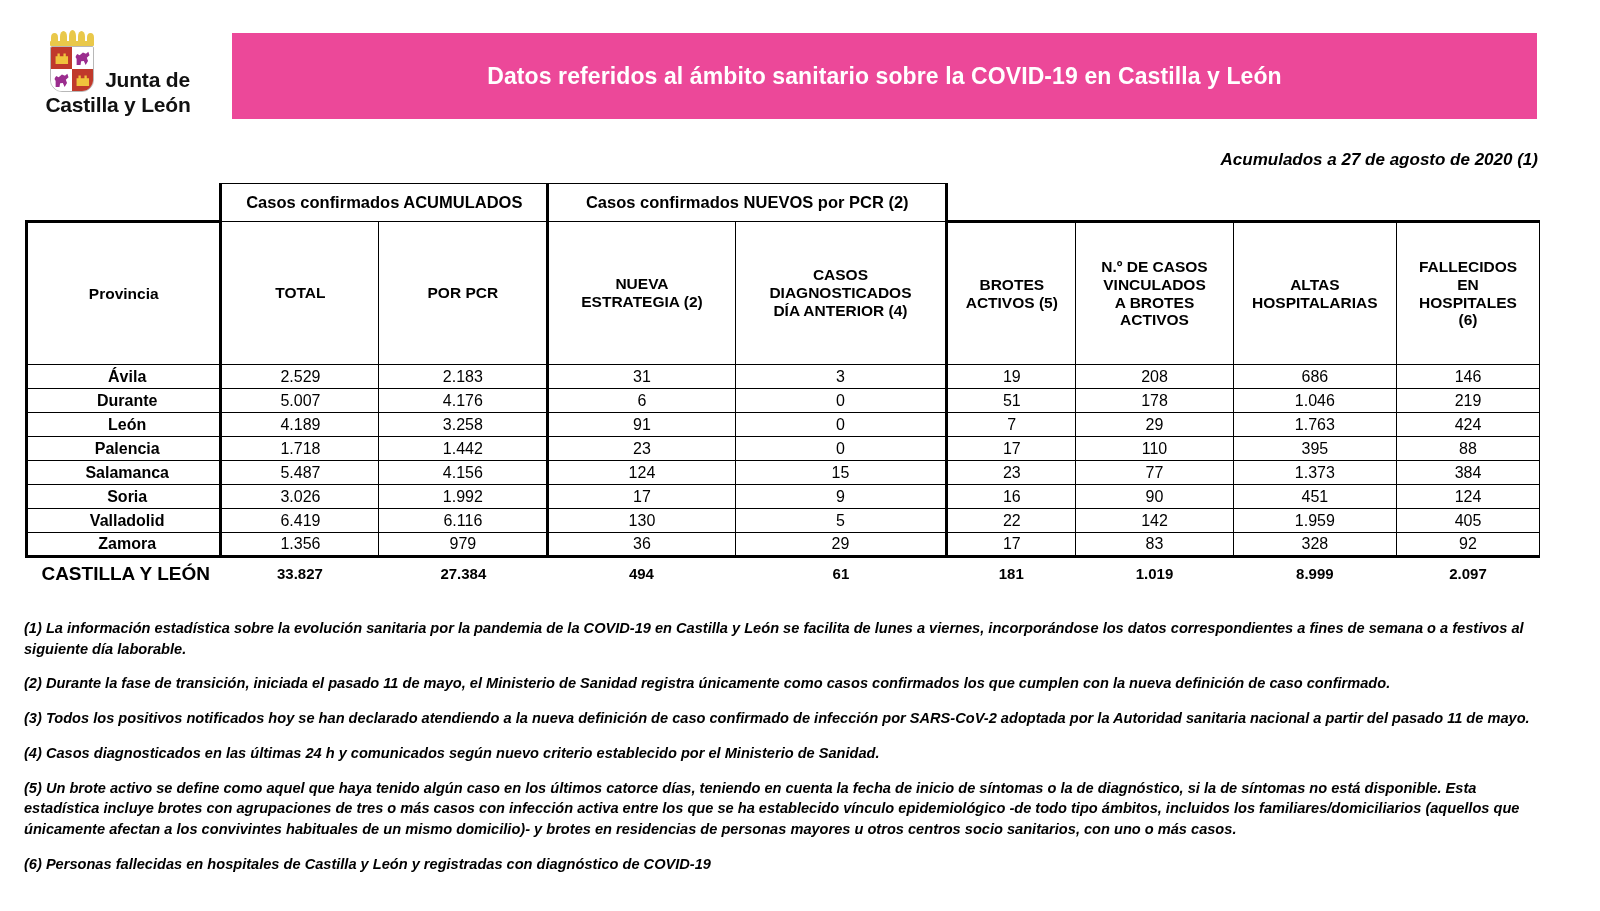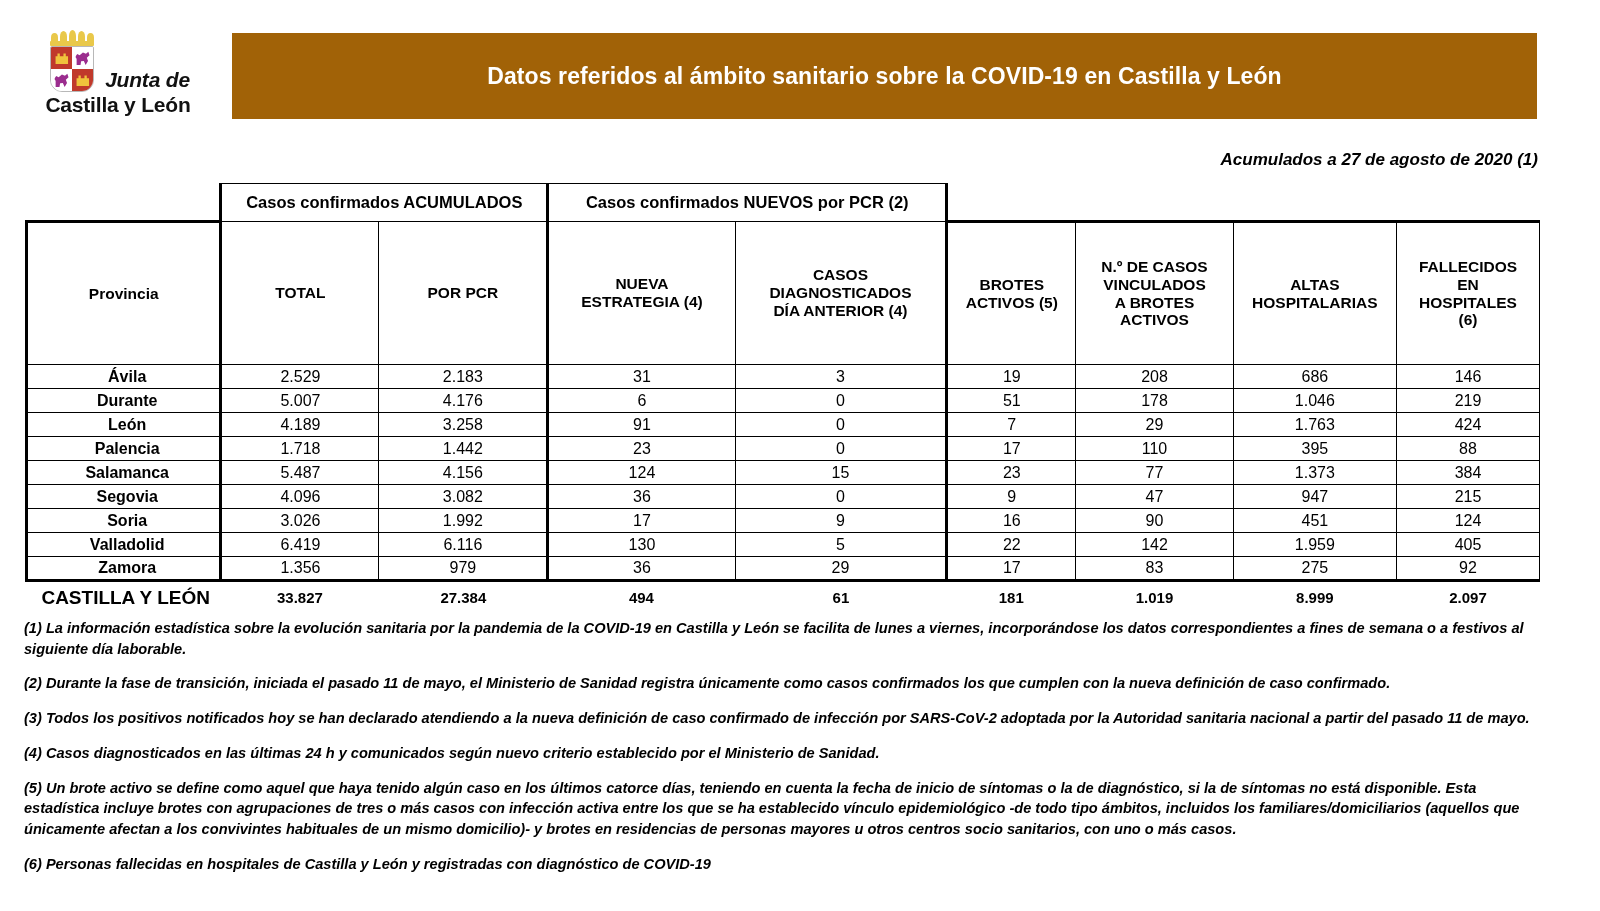--- a/index.html
+++ b/index.html
@@ -98,35 +98,34 @@
     clip-path: polygon(10% 100%,10% 55%,0% 42%,14% 22%,30% 30%,52% 10%,
                        72% 20%,88% 6%,96% 30%,78% 48%,86% 72%,70% 100%,
                        58% 72%,40% 74%,36% 100%);
   }
   .brand-text {
     font-size: 21px;
     font-weight: 600;
     line-height: 1.12;
     color: #111111;
     letter-spacing: -0.2px;
-    font-style: italic;
   }
   .brand-line2 {
     font-size: 21px;
     font-weight: 600;
     color: #111111;
     margin-top: 1px;
     letter-spacing: -0.2px;
   }
 
   .title-banner {
     position: absolute;
     left: 232px; top: 33px;
     width: 1305px; height: 86px;
-    background: #a16207;
+    background: #ec4899;
     display: flex;
     align-items: center;
     justify-content: center;
   }
   .title-banner span {
     color: #ffffff;
     font-size: 23px;
     font-weight: bold;
     letter-spacing: 0.1px;
   }
@@ -280,21 +279,21 @@
           <div>Provincia</div>
         </th>
         <th class="sub-head sep-left" style="width:163px">
           <div>TOTAL</div>
         </th>
         <th class="sub-head" style="width:175px">
           <div>POR PCR</div>
         </th>
         <th class="sub-head sep-left" style="width:192px">
           <div>NUEVA</div>
-          <div>ESTRATEGIA (4)</div>
+          <div>ESTRATEGIA (2)</div>
         </th>
         <th class="sub-head sep-right" style="width:215px">
           <div>CASOS</div>
           <div>DIAGNOSTICADOS</div>
           <div>DÍA ANTERIOR (4)</div>
         </th>
         <th class="tall-head thicktop" style="width:132px">
           <div>BROTES</div>
           <div>ACTIVOS (5)</div>
         </th>
@@ -366,31 +365,20 @@
           <td class="num sep-left">5.487</td>
           <td class="num">4.156</td>
           <td class="num sep-left">124</td>
           <td class="num sep-right">15</td>
           <td class="num">23</td>
           <td class="num">77</td>
           <td class="num">1.373</td>
           <td class="num">384</td>
         </tr>
         <tr>
-          <td class="prov sep-left">Segovia</td>
-          <td class="num sep-left">4.096</td>
-          <td class="num">3.082</td>
-          <td class="num sep-left">36</td>
-          <td class="num sep-right">0</td>
-          <td class="num">9</td>
-          <td class="num">47</td>
-          <td class="num">947</td>
-          <td class="num">215</td>
-        </tr>
-        <tr>
           <td class="prov sep-left">Soria</td>
           <td class="num sep-left">3.026</td>
           <td class="num">1.992</td>
           <td class="num sep-left">17</td>
           <td class="num sep-right">9</td>
           <td class="num">16</td>
           <td class="num">90</td>
           <td class="num">451</td>
           <td class="num">124</td>
         </tr>
@@ -406,21 +394,21 @@
           <td class="num">405</td>
         </tr>
         <tr>
           <td class="prov sep-left">Zamora</td>
           <td class="num sep-left">1.356</td>
           <td class="num">979</td>
           <td class="num sep-left">36</td>
           <td class="num sep-right">29</td>
           <td class="num">17</td>
           <td class="num">83</td>
-          <td class="num">275</td>
+          <td class="num">328</td>
           <td class="num">92</td>
         </tr>
         <tr class="total">
           <td class="prov">CASTILLA Y LEÓN</td>
           <td class="num">33.827</td>
           <td class="num">27.384</td>
           <td class="num">494</td>
           <td class="num">61</td>
           <td class="num">181</td>
           <td class="num">1.019</td>

